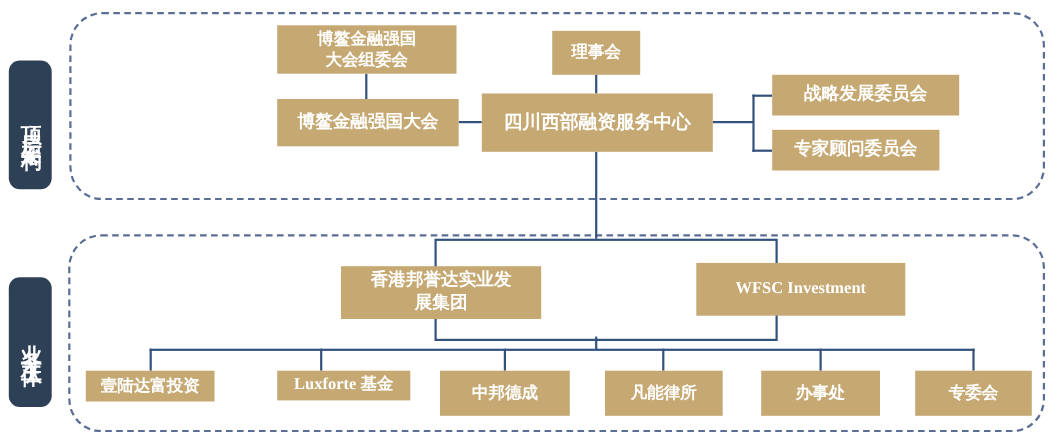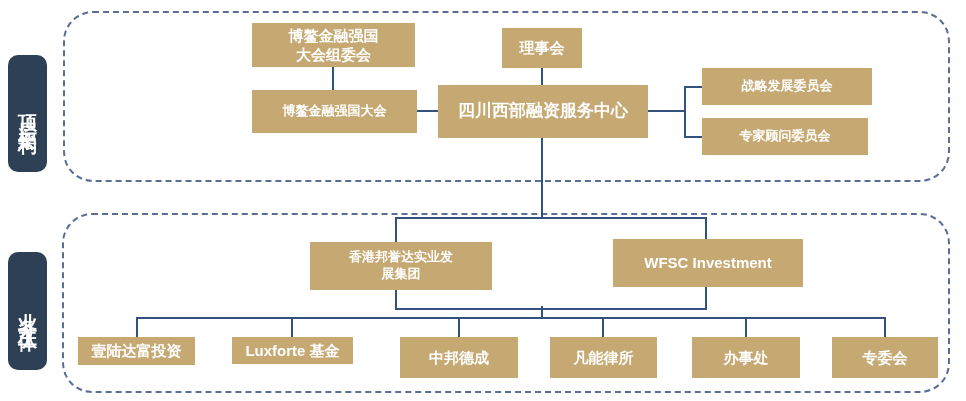--- a/index.html
+++ b/index.html
@@ -21,23 +21,23 @@
   .hline { height:2px; }
   .vline { width:2px; }
   .connector-rect {
     position:absolute; border:2px solid #33517d; background:transparent; z-index:1;
   }
   .gold-box {
     position:absolute; background:#c5a872; color:#ffffff; font-weight:bold;
     display:flex; flex-direction:column; align-items:center; justify-content:center;
     text-align:center; line-height:1.3; z-index:2;
   }
-  .mono { font-family:Liberation Sans, sans-serif; }
+  .mono { font-family:Liberation Serif, serif;margin-left:20px; }
   .fs15 { font-size:15px; }
-  .fs16 { font-size:13px; }
+  .fs16 { font-size:16px; }
   .fs17 { font-size:17px; }
 </style>
 </head>
 <body>
 
 <div id="canvas">
 
   <div class="dashed-container" style="left:63px; top:11px; width:883px; height:167px;"></div>
   <div class="dashed-container" style="left:62px; top:213px; width:884px; height:176px;"></div>
 
@@ -65,21 +65,21 @@
   <div class="line vline" style="left:884px; top:317px; height:20px;"></div>
 
   <div class="gold-box fs15" style="left:252px; top:23px; width:163px; height:44px;">
     <span>博鳌金融强国</span>
     <span>大会组委会</span>
   </div>
   <div class="gold-box fs16" style="left:252px; top:90px; width:165px; height:43px;">博鳌金融强国大会</div>
   <div class="gold-box fs15" style="left:502px; top:28px; width:80px; height:40px;">理事会</div>
   <div class="gold-box fs17" style="left:438px; top:85px; width:210px; height:53px;">四川西部融资服务中心</div>
   <div class="gold-box fs16" style="left:702px; top:68px; width:170px; height:37px;">战略发展委员会</div>
-  <div class="gold-box fs16" style="left:702px; top:118px; width:166px; height:37px;">专家顾问委员会</div>
+  <div class="gold-box fs16" style="left:702px; top:118px; width:152px; height:37px;">专家顾问委员会</div>
 
   <div class="gold-box fs16" style="left:310px; top:242px; width:182px; height:48px;justify-content:center;">
     <span>香港邦誉达实业发</span>
     <span>展集团</span>
   </div>
   <div class="gold-box fs15 mono" style="left:613px; top:239px; width:190px; height:48px;">
     <span>WFSC Investment</span>
   </div>
 
   <div class="gold-box fs15" style="left:78px; top:337px; width:117px; height:28px;">壹陆达富投资</div>

